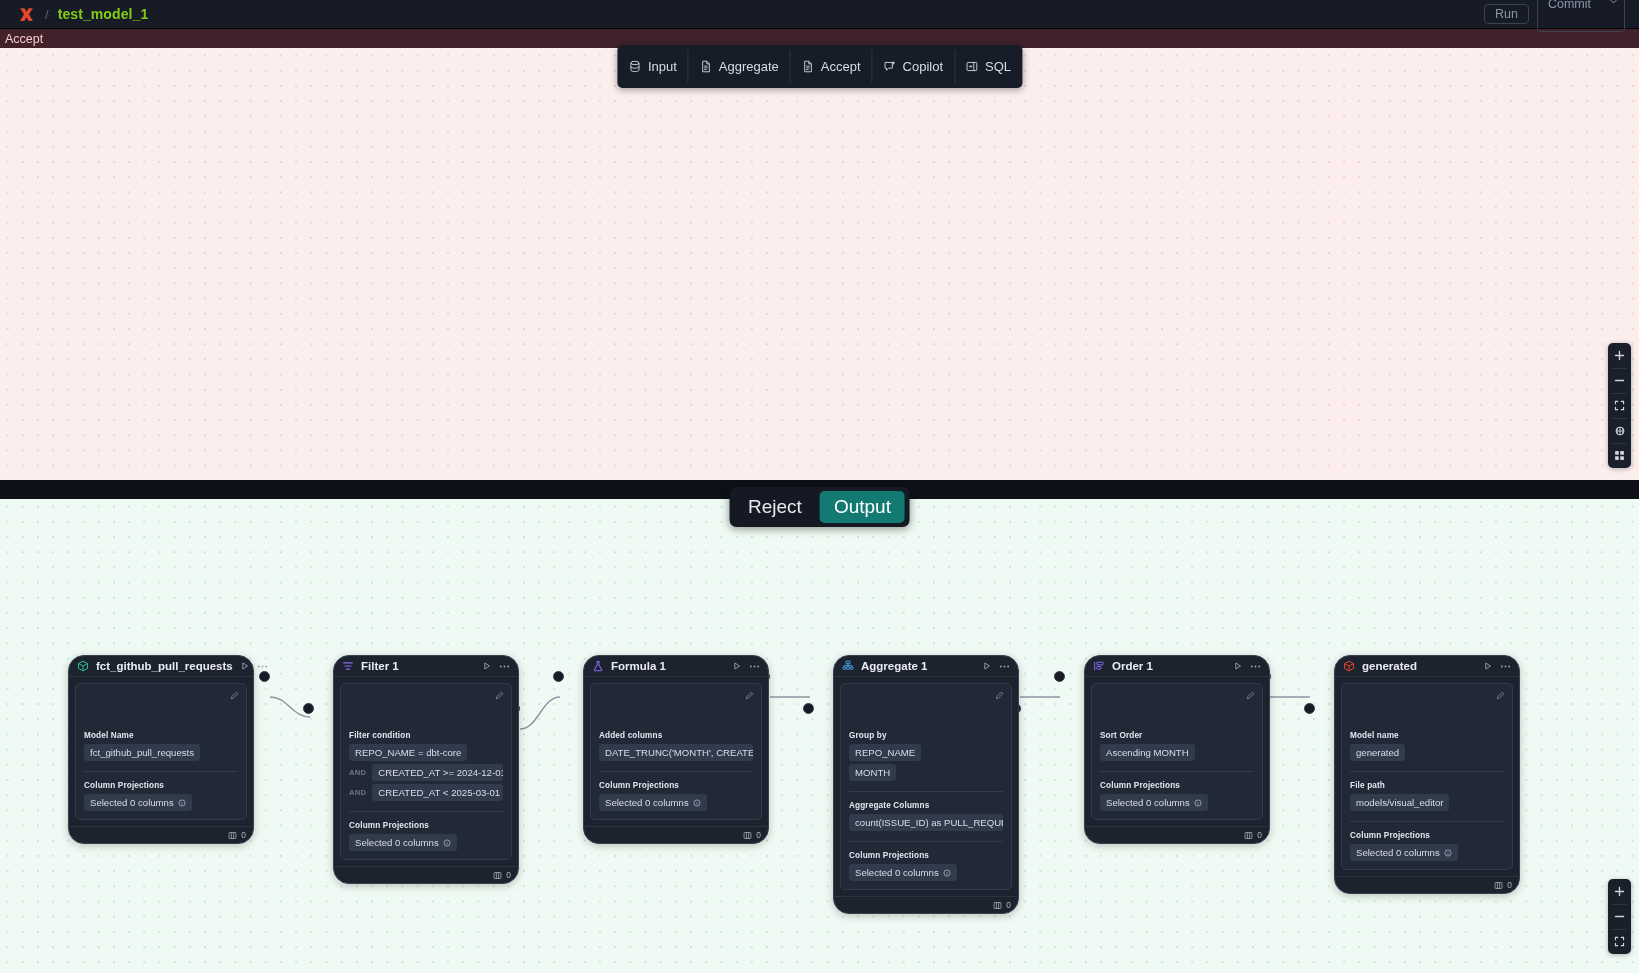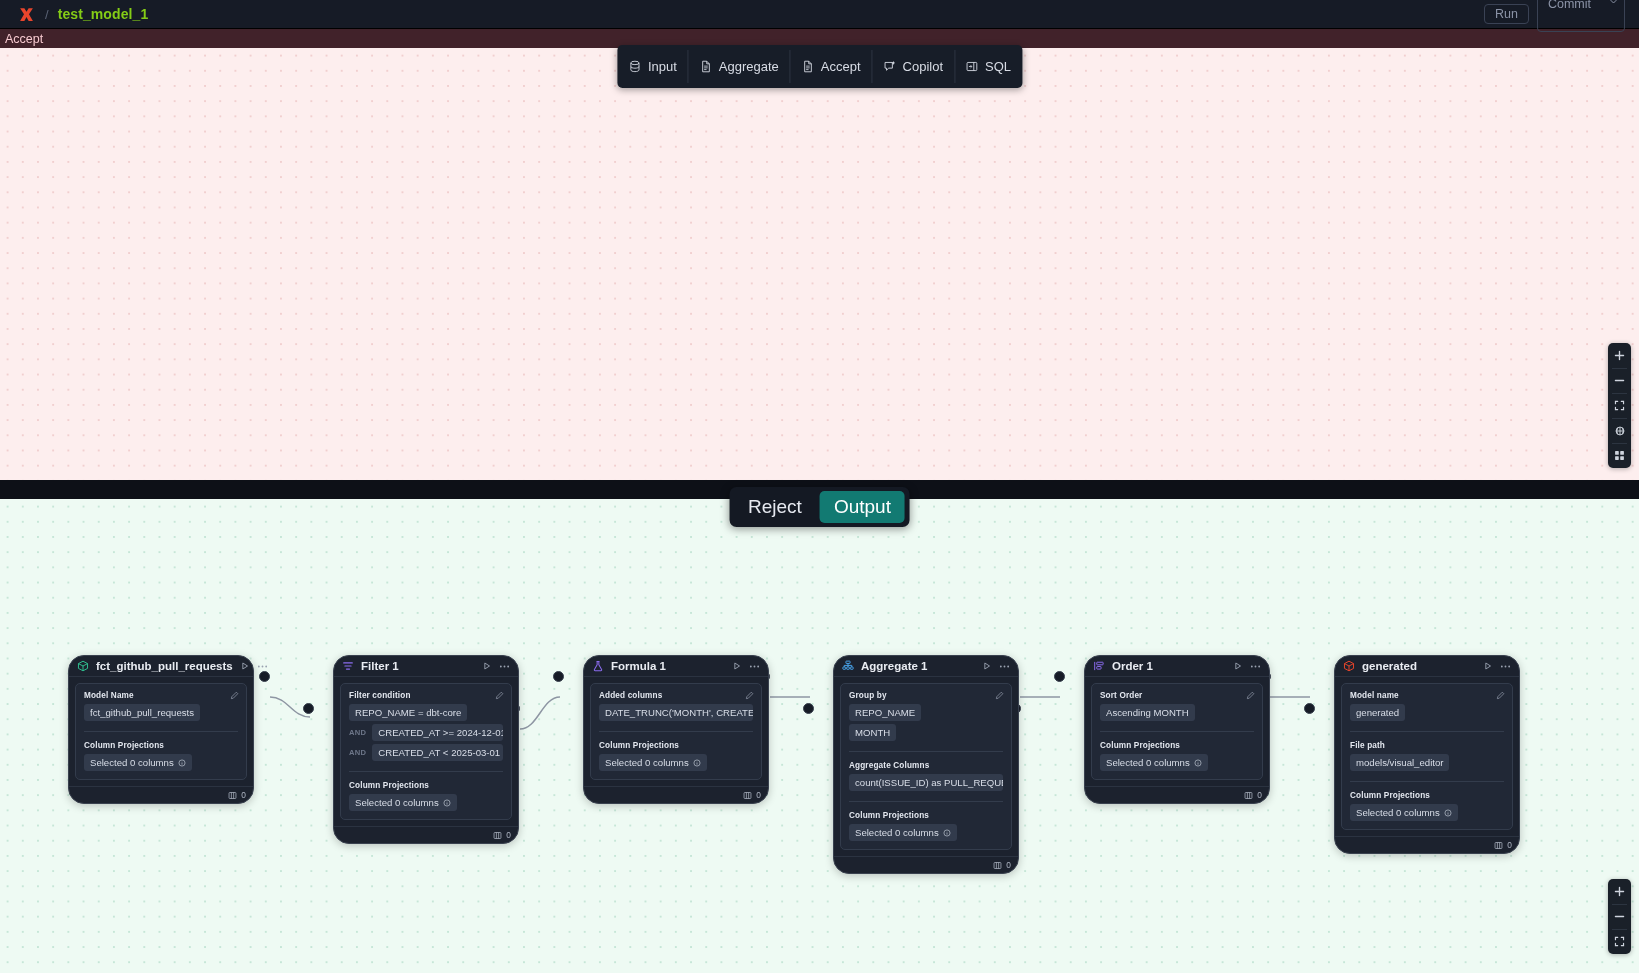--- a/index.html
+++ b/index.html
@@ -171,21 +171,21 @@
     border: 1px solid #333c4c;
     border-radius: 5px;
     padding: 7px 8px 8px 8px;
     position: relative;
   }
   .pencil { position: absolute; right: 7px; top: 7px; }
   .pencil svg { display: block; }
 
   .fld-label {
     color: #e4e8f0; font-size: 8.2px; font-weight: bold;
-    letter-spacing: .15px; margin-bottom: 4px;
+    letter-spacing: .15px; margin-bottom: 4px; margin-top: 40px;
   }
   .fld-label.sec { margin-top: 10px; padding-top: 9px; border-top: 1px solid #333c4c; }
   .chip {
     display: inline-flex; align-items: center; gap: 4px;
     background: #323b4c;
     border-radius: 3px;
     color: #d9dee8;
     font-size: 9.6px;
     padding: 3px 6px;
     max-width: 100%;

